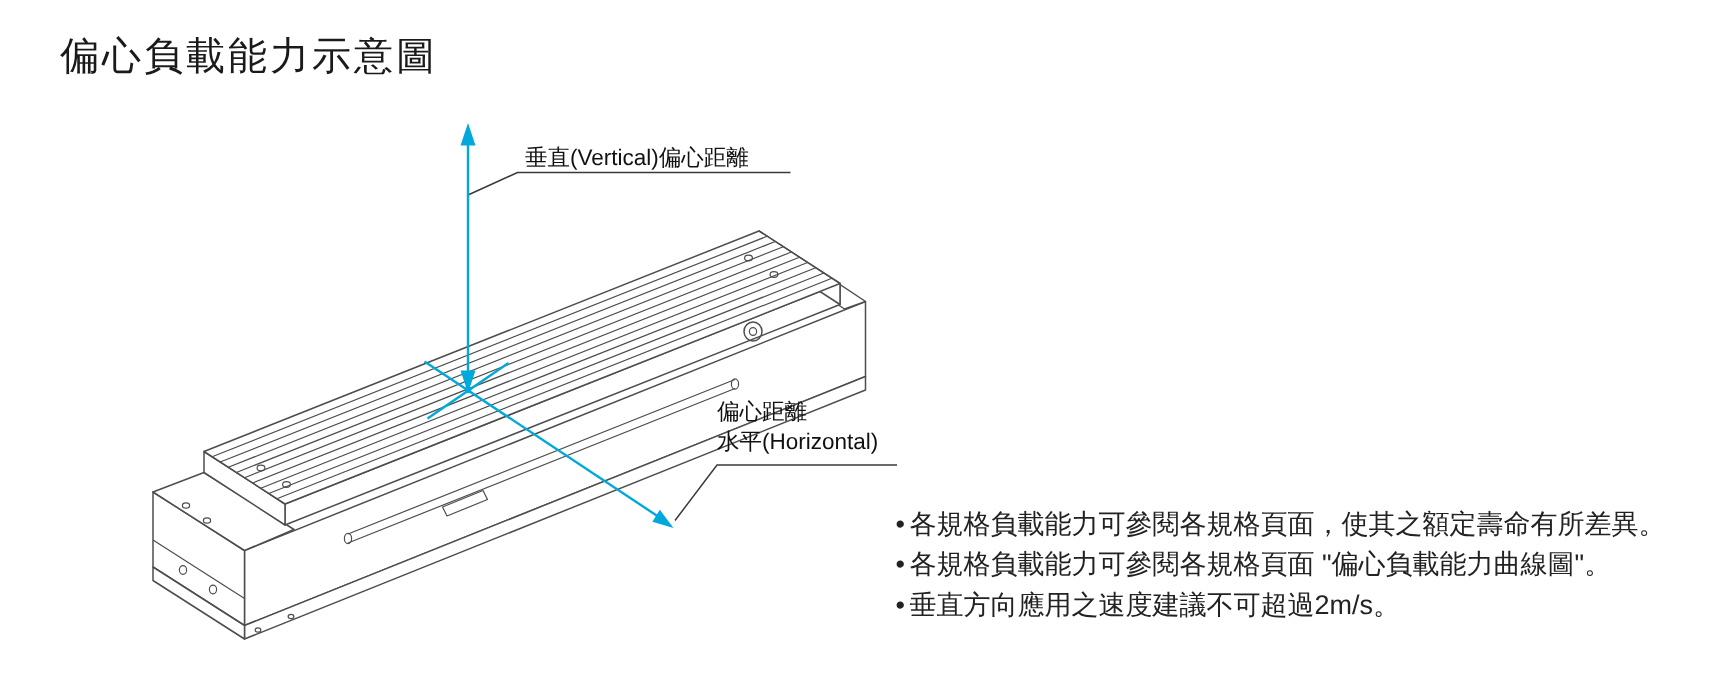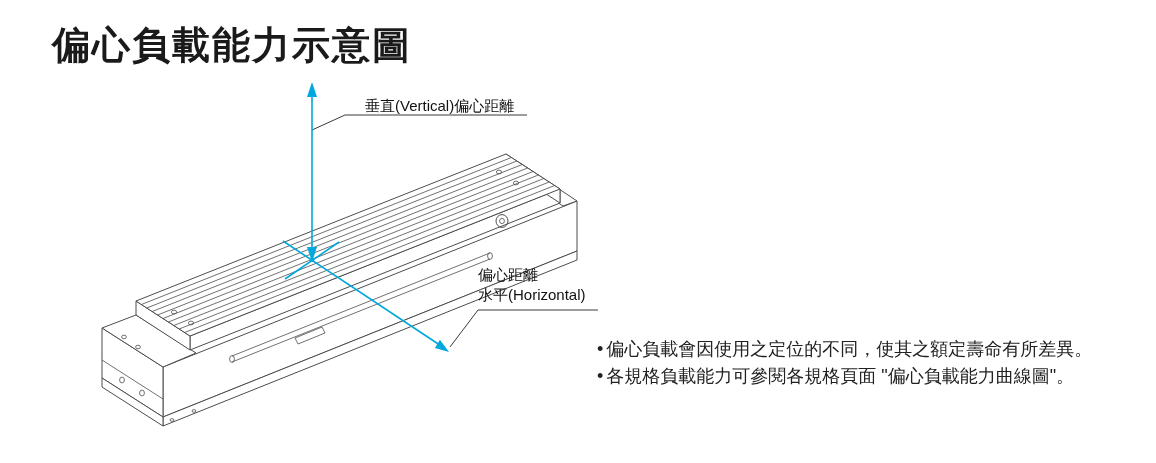--- a/index.html
+++ b/index.html
@@ -5,22 +5,22 @@
   * { margin:0; padding:0; box-sizing:border-box; }
   html,body { width:1156px; height:463px; }
   body {
     position:relative;
     background:#ffffff;
     overflow:hidden;
     font-family:"Liberation Sans","DejaVu Sans",sans-serif;
     color:var(--text,#1a1a1a);
   }
   .page-title {
-    position:absolute; left:52px; top:20px;
-    font-size:38px; font-weight:700; letter-spacing:2px;
+    position:absolute; left:40px; top:20px;
+    font-size:26px; font-weight:400; letter-spacing:2px;
     color:var(--text,#1a1a1a);
   }
   .drawing-wrap { position:absolute; left:50px; top:75px; width:570px; height:380px; }
   .machine path, .machine ellipse { stroke:var(--line,#4d4d4d); stroke-width:1; fill:none; stroke-linejoin:round; }
   .machine .face { fill:#ffffff; }
   .machine .thin { stroke-width:0.8; }
   .arrow-stroke { stroke:var(--arrow,#00a8dc); stroke-width:1.6; fill:none; }
   .arrow-fill { fill:var(--arrow,#00a8dc); stroke:none; }
   .leader { stroke:#3a3a3a; stroke-width:1; fill:none; }
   .diagram-label {
@@ -95,27 +95,30 @@
     </g>
     <g>
       <path class="arrow-stroke" d="M233,166 L389,269.5"></path>
       <path class="arrow-fill" d="M399,277 L384.9,272.9 L389.9,264.8 Z"></path>
       <path class="arrow-stroke" d="M235,204 L289,167"></path>
       <circle class="arrow-fill" cx="262" cy="185" r="2.2"></circle>
     </g>
   </svg>
 </div>
 
-<div class="diagram-label" style="left:365px; top:96px;">垂直(Vertical)偏心距離</div>
+<div class="diagram-label" style="left:350px; top:96px;">垂直(Vertical)偏心距離</div>
 
 <div class="diagram-label" style="left:478px; top:265px;">
   <div>偏心距離</div>
   <div>水平(Horizontal)</div>
 </div>
 
 <div class="notes">
   <div class="note-item">
-    <span class="bullet">•</span><span>偏心負載會因使用之定位的不同，使其之額定壽命有所差異。</span>
+    <span class="bullet">•</span><span>各規格負載能力可參閱各規格頁面，使其之額定壽命有所差異。</span>
   </div>
   <div class="note-item">
     <span class="bullet">•</span><span>各規格負載能力可參閱各規格頁面 "偏心負載能力曲線圖"。</span>
   </div>
+  <div class="note-item">
+    <span class="bullet">•</span><span>垂直方向應用之速度建議不可超過2m/s。</span>
+  </div>
 </div>
 
 </body></html>

